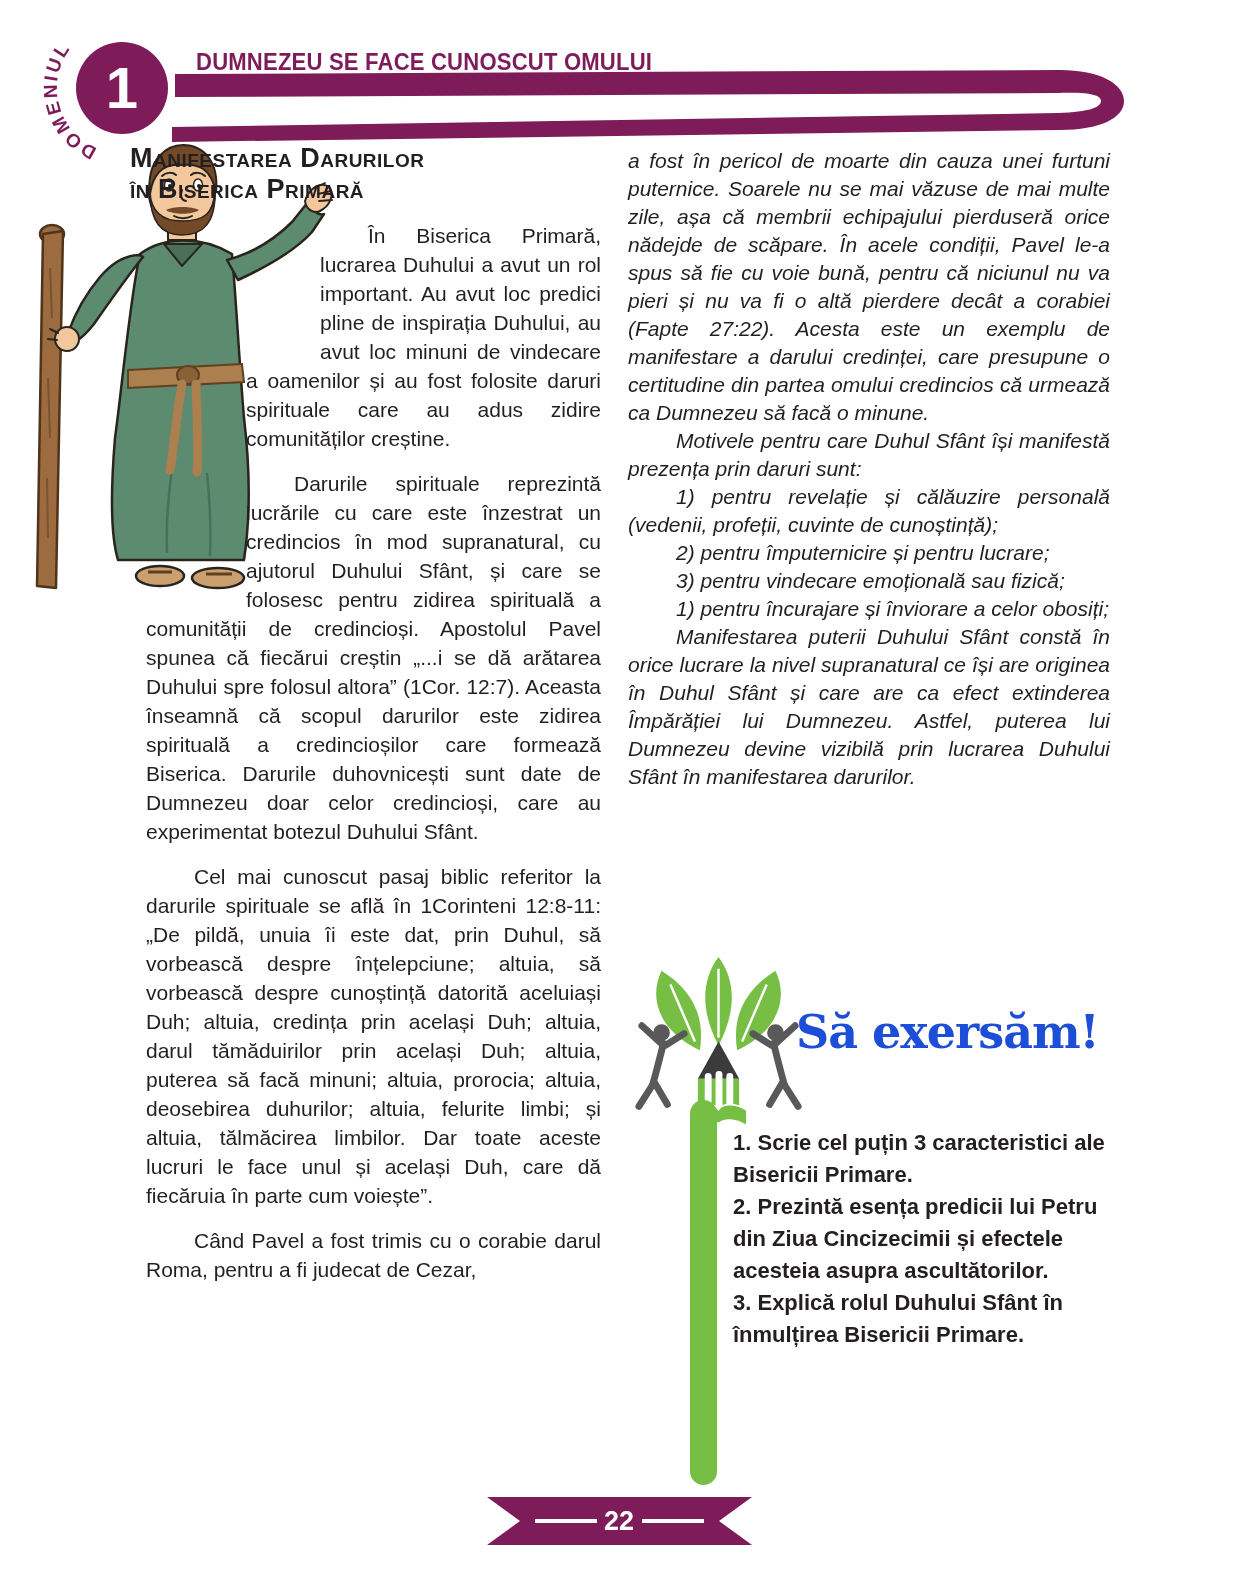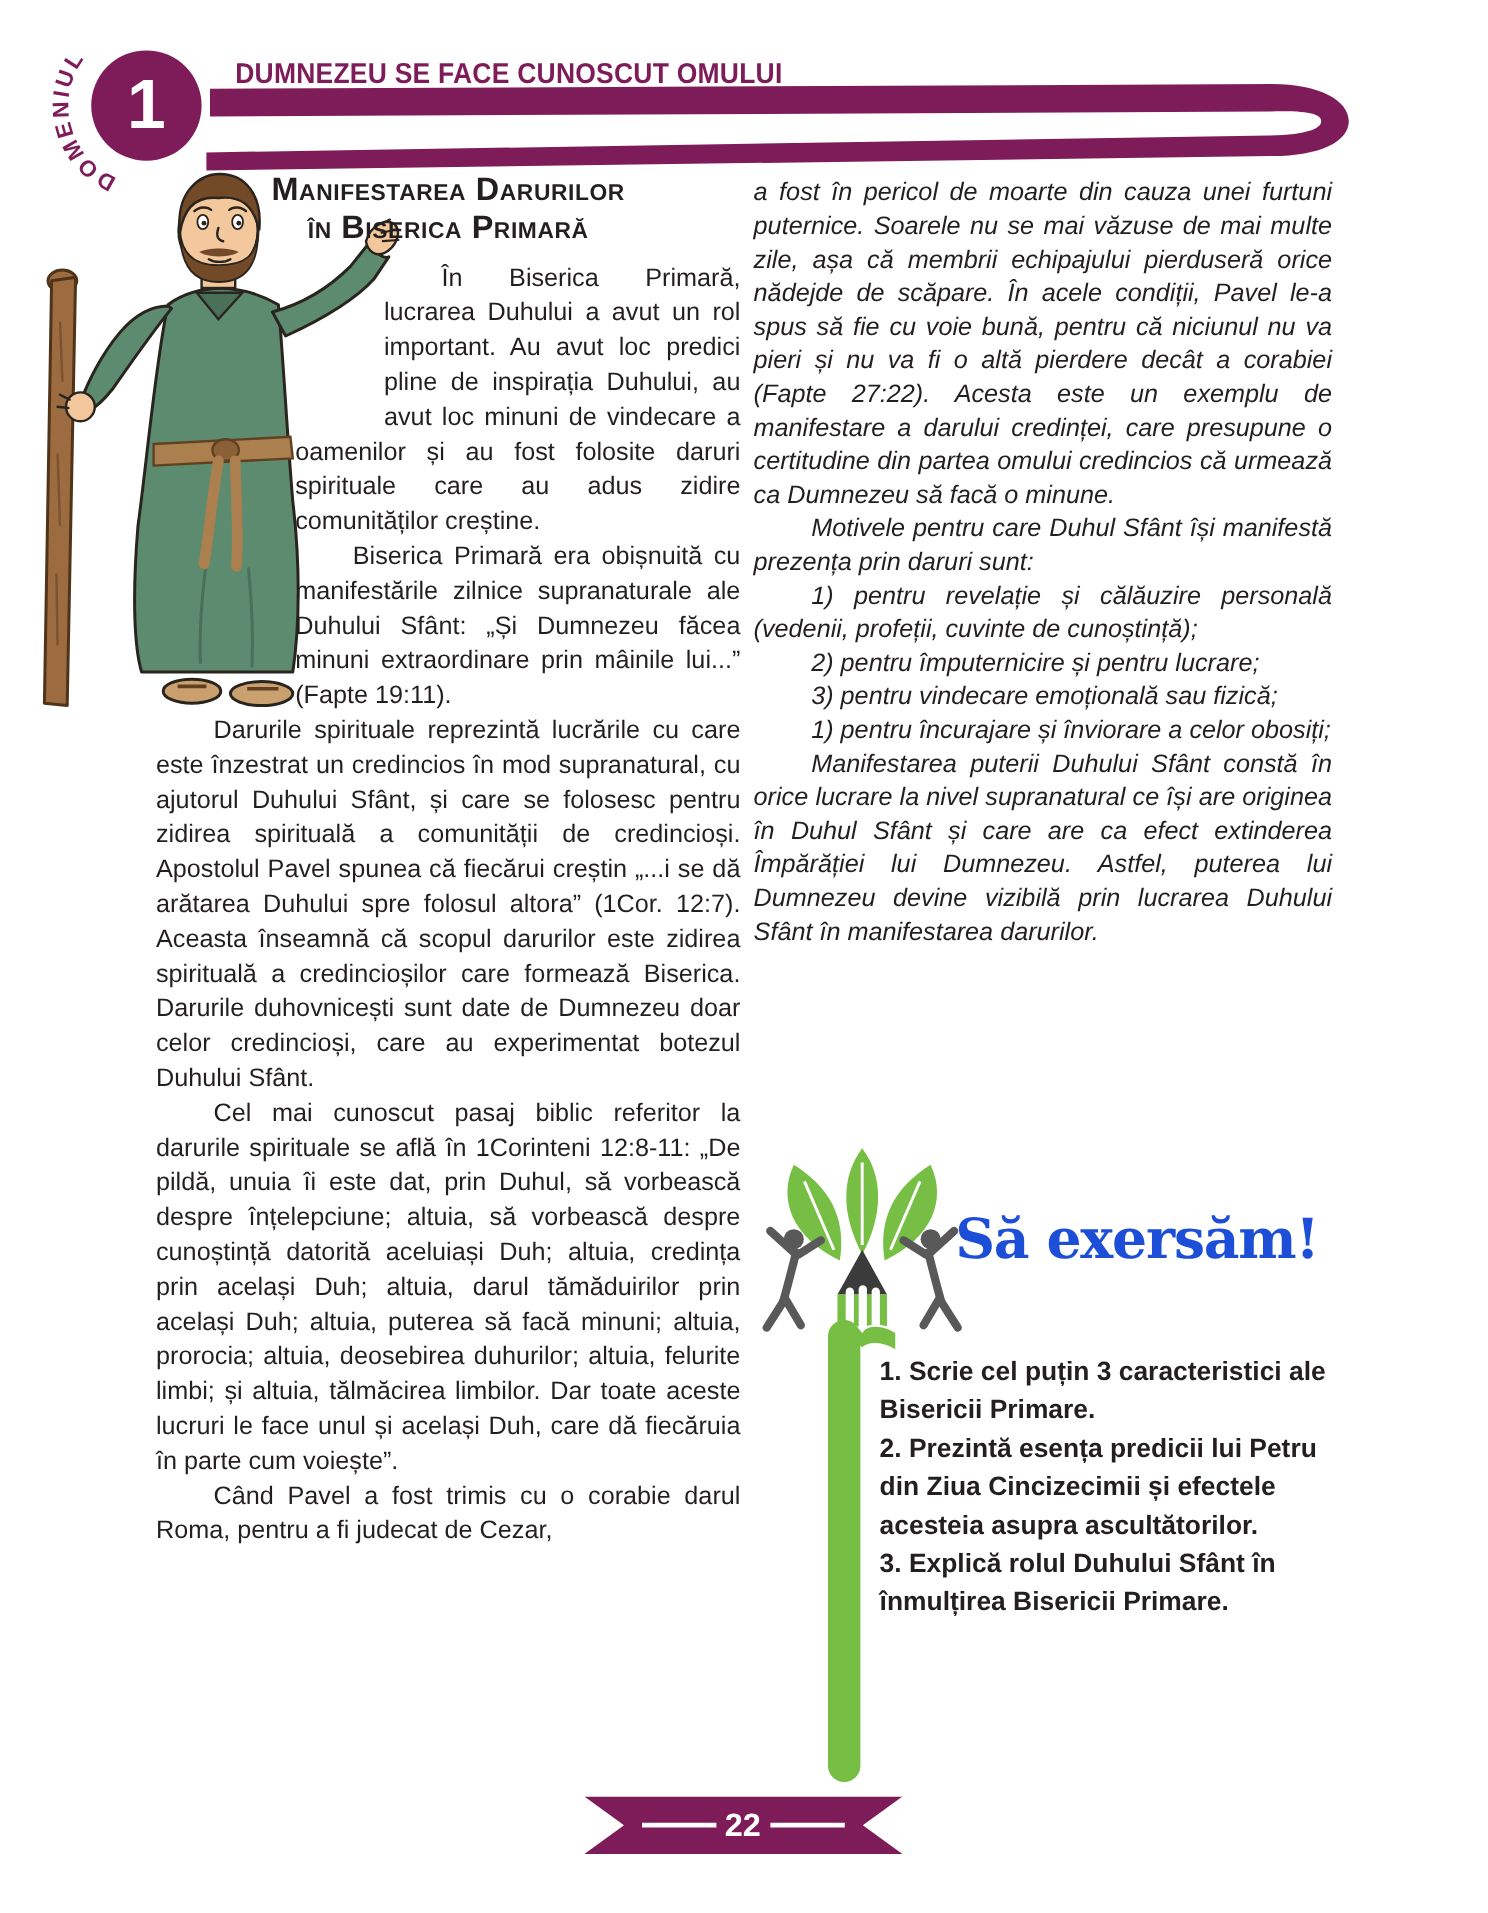--- a/index.html
+++ b/index.html
@@ -21,27 +21,27 @@
   #header-title {
     position:absolute; left:196px; top:48px; color:#7e1c5a;
     font-size:24px; font-weight:bold; letter-spacing:0.2px;
     transform:scaleX(0.92); transform-origin:left top; white-space:nowrap;
   }
 
   
   .col { position:absolute; font-size:21px; text-align:justify; }
   #col-left  { left:130px; top:143px; width:487px; }
   #col-right { left:628px; top:147px; width:482px;font-style:italic; }
-  #col-left p  { line-height:29px; text-indent:48px; margin:0; }
+  #col-left p  { line-height:29px; text-indent:48px; margin:16px; }
   #col-right p { line-height:28px; text-indent:48px; margin:0; }
   #col-right p.no-indent, #col-left p.no-indent { text-indent:0; }
   p.reason { text-indent:56px; }
 
   #section-title {
-    text-align:center; font-weight:bold; font-variant:small-caps;
+    text-align:left; font-weight:bold; font-variant:small-caps;
     font-size:27px; line-height:31px; letter-spacing:0.5px; margin-bottom:12px;
     text-indent:0;
   }
 
   .float-a { float:left; clear:left; width:190px; height:122px; }
   .float-b { float:left; clear:left; width:116px; height:248px; }
 
   #apostle { position:absolute; left:22px; top:138px; width:312px; height:452px; pointer-events:none; }
 
   
@@ -136,21 +136,20 @@
   </svg>
 
   <div id="col-left" class="col">
     <h2 id="section-title">
       <span>Manifestarea Darurilor</span><br>
       <span>în Biserica Primară</span>
     </h2>
     <div class="float-a"></div>
     <div class="float-b"></div>
     <p>În Biserica Primară, lucrarea Duhului a avut un rol important. Au avut loc predici pline de inspirația Duhului, au avut loc minuni de vindecare a oamenilor și au fost folosite daruri spirituale care au adus zidire comunităților creștine.</p>
-    <p>Biserica Primară era obișnuită cu manifestările zilnice supranaturale ale Duhului Sfânt: „Și Dumnezeu făcea minuni extraordinare prin mâinile lui...” (Fapte 19:11).</p>
     <p>Darurile spirituale reprezintă lucrările cu care este înzestrat un credincios în mod supranatural, cu ajutorul Duhului Sfânt, și care se folosesc pentru zidirea spirituală a comunității de credincioși. Apostolul Pavel spunea că fiecărui creștin „...i se dă arătarea Duhului spre folosul altora” (1Cor. 12:7). Aceasta înseamnă că scopul darurilor este zidirea spirituală a credincioșilor care formează Biserica. Darurile duhovnicești sunt date de Dumnezeu doar celor credincioși, care au experimentat botezul Duhului Sfânt.</p>
     <p>Cel mai cunoscut pasaj biblic referitor la darurile spirituale se află în 1Corinteni 12:8-11: „De pildă, unuia îi este dat, prin Duhul, să vorbească despre înțelepciune; altuia, să vorbească despre cunoștință datorită aceluiași Duh; altuia, credința prin același Duh; altuia, darul tămăduirilor prin același Duh; altuia, puterea să facă minuni; altuia, prorocia; altuia, deosebirea duhurilor; altuia, felurite limbi; și altuia, tălmăcirea limbilor. Dar toate aceste lucruri le face unul și același Duh, care dă fiecăruia în parte cum voiește”.</p>
     <p>Când Pavel a fost trimis cu o corabie darul Roma, pentru a fi judecat de Cezar,</p>
   </div>
 
   <div id="col-right" class="col">
     <p class="no-indent">a fost în pericol de moarte din cauza unei furtuni puternice. Soarele nu se mai văzuse de mai multe zile, așa că membrii echipajului pierduseră orice nădejde de scăpare. În acele condiții, Pavel le-a spus să fie cu voie bună, pentru că niciunul nu va pieri și nu va fi o altă pierdere decât a corabiei (Fapte 27:22). Acesta este un exemplu de manifestare a darului credinței, care presupune o certitudine din partea omului credincios că urmează ca Dumnezeu să facă o minune.</p>
     <p>Motivele pentru care Duhul Sfânt își manifestă prezența prin daruri sunt:</p>
     <p class="reason">1) pentru revelație și călăuzire personală (vedenii, profeții, cuvinte de cunoștință);</p>
     <p class="reason">2) pentru împuternicire și pentru lucrare;</p>

